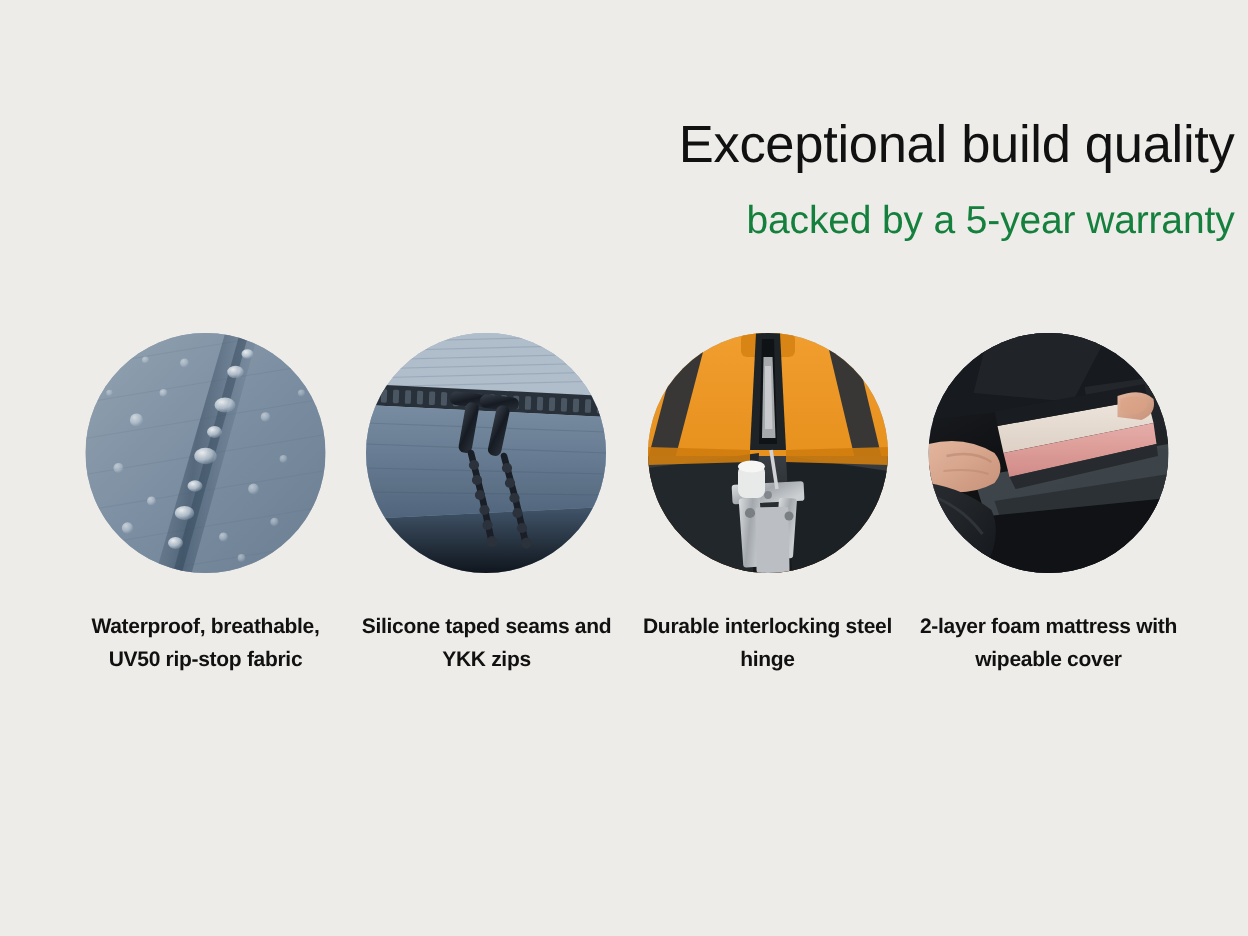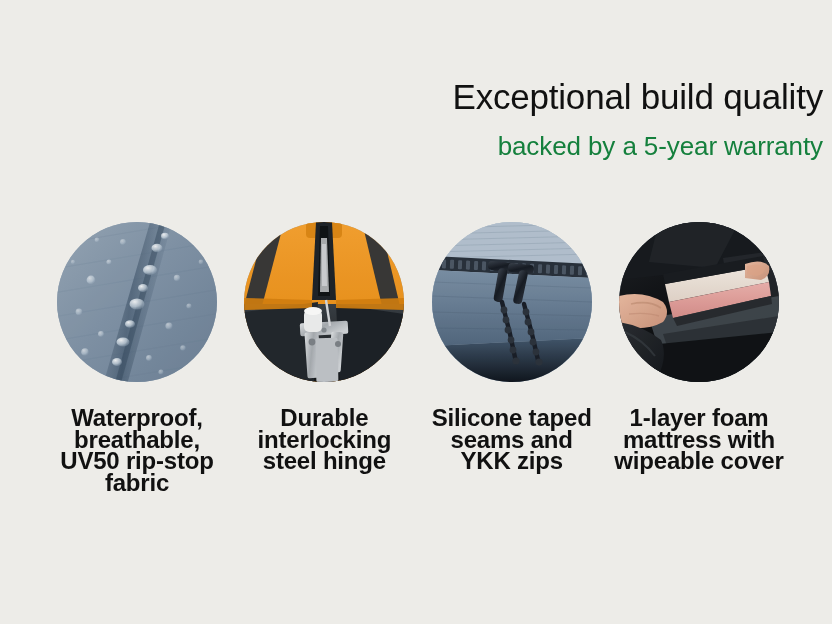--- a/index.html
+++ b/index.html
@@ -74,21 +74,21 @@
     background: #9aa8b6;
     flex: none;
   }
   .photo svg {
     display: block;
     width: 160px;
     height: 160px;
   }
   .caption {
     margin-top: 25px;
-    font-size: 24px;
+    font-size: 14px;
     font-weight: 700;
     line-height: 21.5px;
     text-align: center;
     color: #111111;
     letter-spacing: -0.2px;
     width: 175px;
   }
 </style>
 </head>
 <body>
@@ -162,79 +162,20 @@
             <circle cx="66" cy="20" r="3" fill="url(#f1drop)" opacity="0.55"></circle>
             <circle cx="40" cy="18" r="2.4" fill="url(#f1drop)" opacity="0.5"></circle>
             <circle cx="144" cy="40" r="2.4" fill="url(#f1drop)" opacity="0.45"></circle>
             <circle cx="16" cy="40" r="2.2" fill="url(#f1drop)" opacity="0.45"></circle>
             <circle cx="104" cy="150" r="2.6" fill="url(#f1drop)" opacity="0.5"></circle>
           </g>
           <rect width="160" height="160" fill="#24313f" opacity="0.06"></rect>
         </svg>
       </div>
       <div class="caption">Waterproof, breathable, UV50 rip-stop fabric</div>
-    </div>
-
-    <div class="feature">
-      <div class="photo">
-        <svg viewBox="0 0 160 160" xmlns="http://www.w3.org/2000/svg">
-          <defs>
-            <linearGradient id="f3or" x1="0" y1="0" x2="0" y2="1">
-              <stop offset="0" stop-color="#f9a431"></stop>
-              <stop offset="1" stop-color="#e8890f"></stop>
-            </linearGradient>
-            <linearGradient id="f3dark" x1="0" y1="0" x2="0" y2="1">
-              <stop offset="0" stop-color="#3a4046"></stop>
-              <stop offset="1" stop-color="#14171b"></stop>
-            </linearGradient>
-            <linearGradient id="f3steel" x1="0" y1="0" x2="1" y2="0.6">
-              <stop offset="0" stop-color="#e3e6e9"></stop>
-              <stop offset="0.5" stop-color="#a9aeb4"></stop>
-              <stop offset="1" stop-color="#d3d7db"></stop>
-            </linearGradient>
-          </defs>
-
-          <rect width="160" height="160" fill="url(#f3or)"></rect>
-
-          <path d="M22 0 L40 0 L18 84 L0 84 Z" fill="#2f343a" opacity="0.95"></path>
-          <path d="M118 0 L136 0 L156 84 L138 84 Z" fill="#2f343a" opacity="0.95"></path>
-
-          <rect x="62" y="0" width="36" height="16" rx="4" fill="#e08a16"></rect>
-
-          <path d="M72 0 L88 0 L92 78 L68 78 Z" fill="#1f242a"></path>
-          <path d="M76 4 L84 4 L86 74 L74 74 Z" fill="#0f1316"></path>
-
-          <path d="M77 16 L83 16 L85 70 L76 70 Z" fill="#c9ccd0" opacity="0.85"></path>
-          <path d="M78 22 L82 22 L83 64 L78 64 Z" fill="#e8eaed" opacity="0.6"></path>
-
-          <path d="M0 82 L160 82 L160 160 L0 160 Z" fill="url(#f3dark)"></path>
-          <path d="M0 90 L74 80 L70 160 L0 160 Z" fill="#23282e"></path>
-          <path d="M160 92 L92 82 L96 160 L160 160 Z" fill="#1d2228"></path>
-
-          <path d="M0 76 L68 78 L68 86 L0 88 Z" fill="#d8820f" opacity="0.9"></path>
-          <path d="M160 76 L92 78 L92 86 L160 88 Z" fill="#d8820f" opacity="0.9"></path>
-
-          <g>
-            <rect x="56" y="100" width="48" height="13" rx="2" fill="url(#f3steel)" transform="rotate(-3 80 106)"></rect>
-            <rect x="62" y="110" width="14" height="46" rx="2" fill="url(#f3steel)" transform="rotate(-4 69 133)"></rect>
-            <rect x="86" y="110" width="12" height="40" rx="2" fill="url(#f3steel)" transform="rotate(4 92 130)"></rect>
-            <rect x="72" y="116" width="22" height="44" rx="2" fill="#c2c6cb" transform="rotate(-1 83 138)"></rect>
-            <circle cx="68" cy="120" r="3.4" fill="#7e848a"></circle>
-            <circle cx="94" cy="122" r="3" fill="#7e848a"></circle>
-            <circle cx="80" cy="108" r="2.6" fill="#868c92"></circle>
-
-            <rect x="60" y="88" width="18" height="22" rx="5" fill="#f1f2f3"></rect>
-            <ellipse cx="69" cy="89" rx="9" ry="4" fill="#ffffff"></ellipse>
-          </g>
-
-          <path d="M82 78 L86 104" stroke="#d8dade" stroke-width="2.4" fill="none"></path>
-          <rect width="160" height="160" fill="#1a0f00" opacity="0.04"></rect>
-        </svg>
-      </div>
-      <div class="caption">Durable interlocking steel hinge</div>
     </div>
 
     <div class="feature">
       <div class="photo">
         <svg viewBox="0 0 160 160" xmlns="http://www.w3.org/2000/svg">
           <defs>
             <linearGradient id="f2sky" x1="0" y1="0" x2="0.3" y2="1">
               <stop offset="0" stop-color="#c7d3dd"></stop>
               <stop offset="1" stop-color="#93a7b9"></stop>
             </linearGradient>
@@ -334,20 +275,79 @@
           <rect width="160" height="160" fill="#0d1620" opacity="0.05"></rect>
         </svg>
       </div>
       <div class="caption">Silicone taped seams and YKK zips</div>
     </div>
 
     <div class="feature">
       <div class="photo">
         <svg viewBox="0 0 160 160" xmlns="http://www.w3.org/2000/svg">
           <defs>
+            <linearGradient id="f3or" x1="0" y1="0" x2="0" y2="1">
+              <stop offset="0" stop-color="#f9a431"></stop>
+              <stop offset="1" stop-color="#e8890f"></stop>
+            </linearGradient>
+            <linearGradient id="f3dark" x1="0" y1="0" x2="0" y2="1">
+              <stop offset="0" stop-color="#3a4046"></stop>
+              <stop offset="1" stop-color="#14171b"></stop>
+            </linearGradient>
+            <linearGradient id="f3steel" x1="0" y1="0" x2="1" y2="0.6">
+              <stop offset="0" stop-color="#e3e6e9"></stop>
+              <stop offset="0.5" stop-color="#a9aeb4"></stop>
+              <stop offset="1" stop-color="#d3d7db"></stop>
+            </linearGradient>
+          </defs>
+
+          <rect width="160" height="160" fill="url(#f3or)"></rect>
+
+          <path d="M22 0 L40 0 L18 84 L0 84 Z" fill="#2f343a" opacity="0.95"></path>
+          <path d="M118 0 L136 0 L156 84 L138 84 Z" fill="#2f343a" opacity="0.95"></path>
+
+          <rect x="62" y="0" width="36" height="16" rx="4" fill="#e08a16"></rect>
+
+          <path d="M72 0 L88 0 L92 78 L68 78 Z" fill="#1f242a"></path>
+          <path d="M76 4 L84 4 L86 74 L74 74 Z" fill="#0f1316"></path>
+
+          <path d="M77 16 L83 16 L85 70 L76 70 Z" fill="#c9ccd0" opacity="0.85"></path>
+          <path d="M78 22 L82 22 L83 64 L78 64 Z" fill="#e8eaed" opacity="0.6"></path>
+
+          <path d="M0 82 L160 82 L160 160 L0 160 Z" fill="url(#f3dark)"></path>
+          <path d="M0 90 L74 80 L70 160 L0 160 Z" fill="#23282e"></path>
+          <path d="M160 92 L92 82 L96 160 L160 160 Z" fill="#1d2228"></path>
+
+          <path d="M0 76 L68 78 L68 86 L0 88 Z" fill="#d8820f" opacity="0.9"></path>
+          <path d="M160 76 L92 78 L92 86 L160 88 Z" fill="#d8820f" opacity="0.9"></path>
+
+          <g>
+            <rect x="56" y="100" width="48" height="13" rx="2" fill="url(#f3steel)" transform="rotate(-3 80 106)"></rect>
+            <rect x="62" y="110" width="14" height="46" rx="2" fill="url(#f3steel)" transform="rotate(-4 69 133)"></rect>
+            <rect x="86" y="110" width="12" height="40" rx="2" fill="url(#f3steel)" transform="rotate(4 92 130)"></rect>
+            <rect x="72" y="116" width="22" height="44" rx="2" fill="#c2c6cb" transform="rotate(-1 83 138)"></rect>
+            <circle cx="68" cy="120" r="3.4" fill="#7e848a"></circle>
+            <circle cx="94" cy="122" r="3" fill="#7e848a"></circle>
+            <circle cx="80" cy="108" r="2.6" fill="#868c92"></circle>
+
+            <rect x="60" y="88" width="18" height="22" rx="5" fill="#f1f2f3"></rect>
+            <ellipse cx="69" cy="89" rx="9" ry="4" fill="#ffffff"></ellipse>
+          </g>
+
+          <path d="M82 78 L86 104" stroke="#d8dade" stroke-width="2.4" fill="none"></path>
+          <rect width="160" height="160" fill="#1a0f00" opacity="0.04"></rect>
+        </svg>
+      </div>
+      <div class="caption">Durable interlocking steel hinge</div>
+    </div>
+
+    <div class="feature">
+      <div class="photo">
+        <svg viewBox="0 0 160 160" xmlns="http://www.w3.org/2000/svg">
+          <defs>
             <linearGradient id="f4bg" x1="0" y1="0" x2="0.5" y2="1">
               <stop offset="0" stop-color="#23262a"></stop>
               <stop offset="0.5" stop-color="#121417"></stop>
               <stop offset="1" stop-color="#0b0d0f"></stop>
             </linearGradient>
             <linearGradient id="f4foamtop" x1="0" y1="0" x2="0" y2="1">
               <stop offset="0" stop-color="#faf1e9"></stop>
               <stop offset="1" stop-color="#eadcd0"></stop>
             </linearGradient>
             <linearGradient id="f4foambot" x1="0" y1="0" x2="0" y2="1">
@@ -389,17 +389,17 @@
           <g>
             <path d="M0 74 Q24 68 44 80 Q52 90 44 100 Q26 110 0 104 Z" fill="url(#f4skin)"></path>
             <path d="M12 82 Q30 78 42 86" stroke="#c08a70" stroke-width="1.6" fill="none" opacity="0.55"></path>
             <path d="M10 92 Q28 90 40 94" stroke="#c08a70" stroke-width="1.4" fill="none" opacity="0.45"></path>
             <path d="M0 100 Q24 104 42 118 Q50 136 36 160 L0 160 Z" fill="url(#f4sleeve)"></path>
             <path d="M6 110 Q24 118 36 134" stroke="#3b4046" stroke-width="2" fill="none" opacity="0.7"></path>
           </g>
           <rect width="160" height="160" fill="#000000" opacity="0.05"></rect>
         </svg>
       </div>
-      <div class="caption">1-layer foam mattress with wipeable cover</div>
+      <div class="caption">2-layer foam mattress with wipeable cover</div>
     </div>
 
   </div>
 </div>
 
 </body></html>

